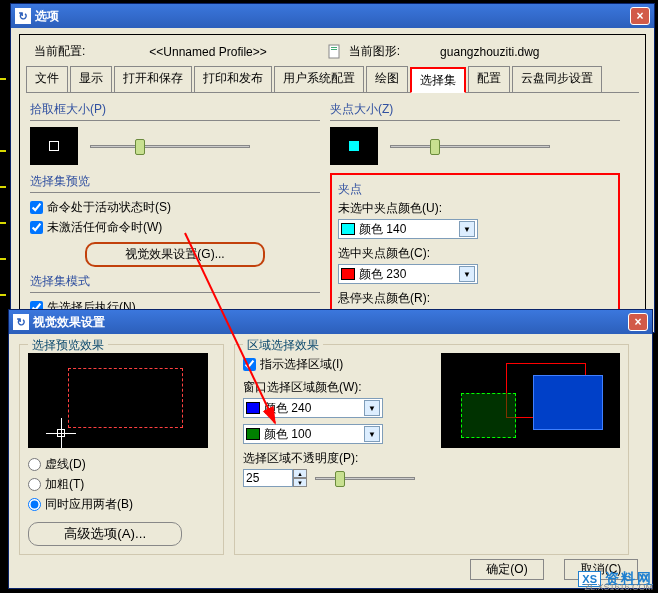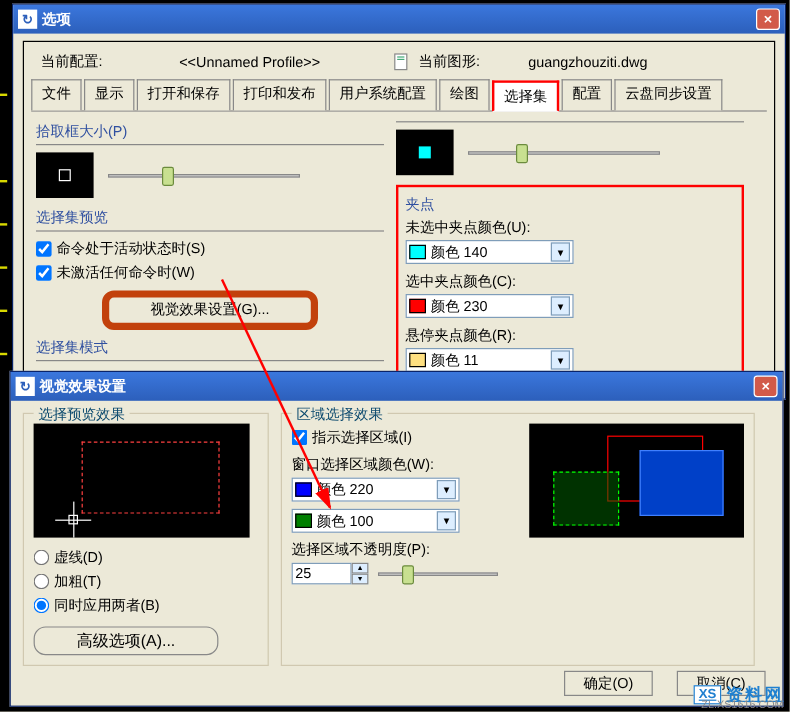--- a/index.html
+++ b/index.html
@@ -35,21 +35,21 @@
 .blackbox .sq-cyan { width: 10px; height: 10px; background: #00FFFF; }
 
 .slider { width: 160px; height: 18px; position: relative; }
 .slider-track { position: absolute; top: 8px; left: 0; right: 0; height: 3px; background: #ccc; border: 1px solid #888; }
 .slider-thumb { position: absolute; top: 2px; width: 10px; height: 16px; background: #C8E090; border: 1px solid #6B8B3D; border-radius: 2px; }
 
 .checkbox-row { display: flex; align-items: center; margin: 3px 0; }
 .checkbox-row input { margin-right: 4px; }
 
 .vis-btn-wrap { text-align: center; margin: 6px 0; padding: 0 20px; }
-.vis-btn { width: 180px; padding: 2px; border: 6px solid #c2410c; border-radius: 10px; background: #ECE9D8; cursor: pointer; font-size: 12px; }
+.vis-btn { width: 180px; padding: 2px; border: 2px solid #c2410c; border-radius: 10px; background: #ECE9D8; cursor: pointer; font-size: 12px; }
 
 .grip-group { border: 2px solid red; padding: 6px; margin-top: 4px; }
 .field-label { font-size: 12px; margin-bottom: 2px; }
 .combo { display: flex; align-items: center; border: 1px solid #7F9DB9; background: #fff; height: 20px; width: 140px; padding: 0 2px; margin-bottom: 6px; }
 .swatch { width: 14px; height: 12px; border: 1px solid #000; margin-right: 4px; }
 .swatch.cyan { background: #00FFFF; }
 .swatch.red { background: #FF0000; }
 .swatch.yellow { background: #FFE080; }
 .swatch.blue { background: #0000FF; }
 .swatch.green { background: #008000; }
@@ -167,20 +167,21 @@
 
         <div class="group-label">选择集模式</div>
         <div class="underline"></div>
         <div class="checkbox-row">
             <input type="checkbox" checked="" style="">
             <span>先选择后执行(N)</span>
           </div>
       </div>
 
       <div class="col-right">
+        <div class="group-label">夹点大小(Z)</div>
         <div class="underline"></div>
         <div class="pickbox-row">
           <div class="blackbox">
               <div class="sq-cyan"></div>
             </div>
           <div class="slider">
             <div class="slider-track"></div>
               <div class="slider-thumb" style="left:40px"></div>
           </div>
         </div>
@@ -245,21 +246,21 @@
     <div class="fieldset" style="width:395px; display:flex">
       <div class="fieldset-title">区域选择效果</div>
       <div style="width:190px">
         <div class="checkbox-row">
             <input type="checkbox" checked="" style="">
             <span>指示选择区域(I)</span>
           </div>
         <div class="field-label" style="margin-top:6px">窗口选择区域颜色(W):</div>
         <div class="combo">
             <div class="swatch blue"></div>
-            <span>颜色 220</span>
+            <span>颜色 240</span>
             <div class="dd">▼</div>
           </div>
         <div class="combo">
             <div class="swatch green"></div>
             <span>颜色 100</span>
             <div class="dd">▼</div>
           </div>
         <div class="field-label">选择区域不透明度(P):</div>
         <div style="display:flex; align-items:center; gap:8px">
           <div class="spinner">

